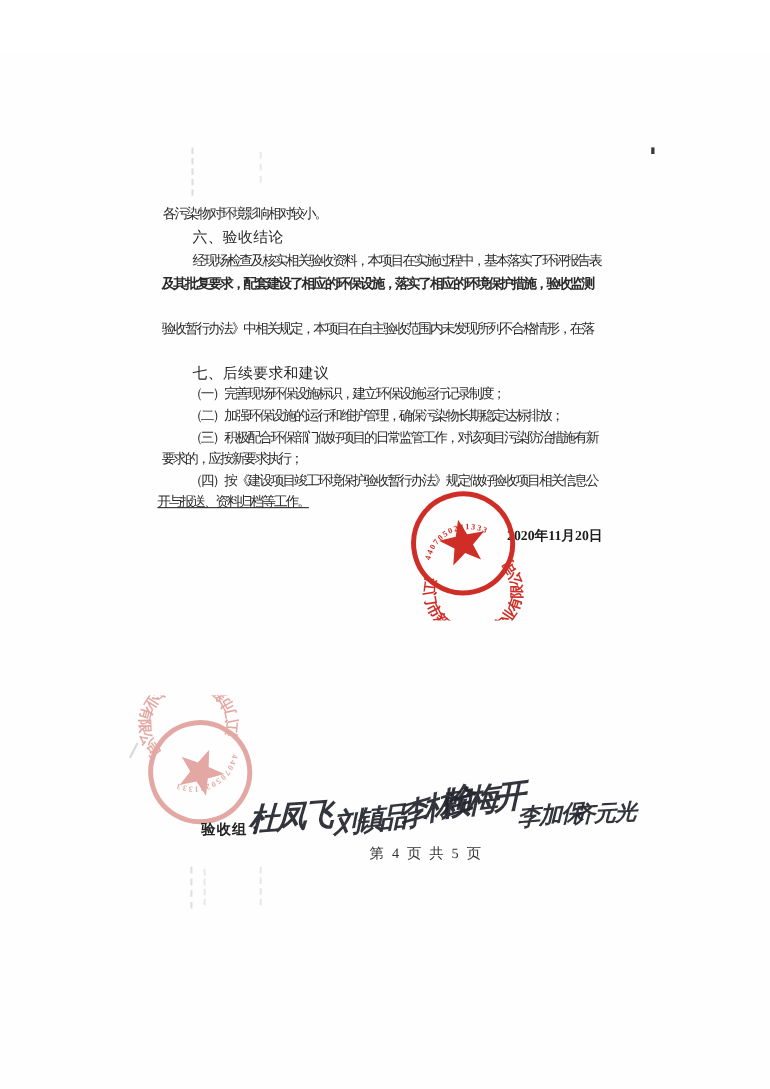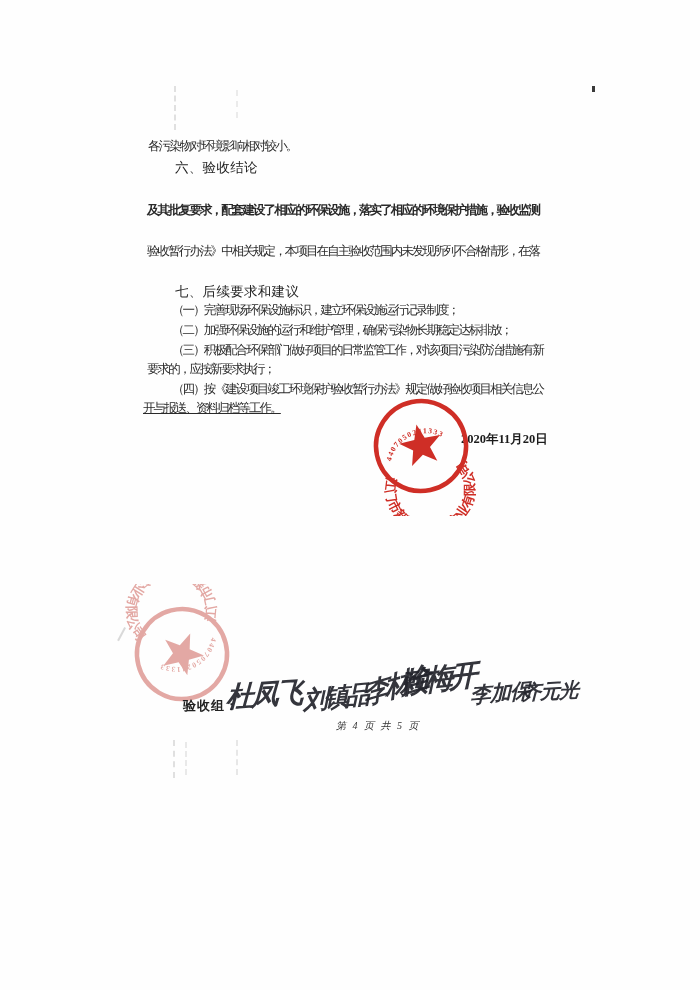--- a/index.html
+++ b/index.html
@@ -1,20 +1,20 @@
 <!DOCTYPE html>
 <html><head>
 <meta charset="utf-8">
 <style>
   html,body{margin:0;padding:0;}
   body{
     width:700px;height:990px;position:relative;background:#ffffff;
     font-family:"Liberation Serif", serif; overflow:hidden;
   }
-  .page{position:absolute;inset:0;background:#fefefe;}
+  .page{position:absolute;inset:0;background:#fefefe;margin-top:48px;}
 
   
   .ln{
     position:absolute;white-space:nowrap;color:#2a2a2a;
     font-size:12.5px;letter-spacing:-1.9px;line-height:15px;
     font-family:"Liberation Serif", serif;
   }
   .hd{font-weight:400;font-size:13.5px;letter-spacing:0.3px;color:#1f1f1f;}
 
   .l0 {left:148px;top:139px;}
@@ -52,22 +52,22 @@
     opacity:0.92;
   }
   .sig1{left:226px;top:676px;font-size:28px;letter-spacing:-3px;transform:rotate(-4deg) skewX(-6deg);}
   .sig2{left:303px;top:681px;font-size:25px;letter-spacing:-4px;transform:rotate(-6deg) skewX(-4deg);}
   .sig3{left:362px;top:668px;font-size:27px;letter-spacing:-5px;transform:rotate(-16deg) skewX(-10deg);}
   .sig4{left:399px;top:660px;font-size:29px;letter-spacing:-4px;transform:rotate(-7deg) skewX(-6deg);}
   .sig5{left:470px;top:679px;font-size:21px;letter-spacing:-1px;transform:rotate(-5deg) skewX(-5deg);}
   .sig6{left:521px;top:678px;font-size:20px;letter-spacing:-1px;transform:rotate(-3deg) skewX(-4deg);}
 
   .page-footer{
-    position:absolute;left:336px;top:719px;font-size:10px;color:#333;
-    letter-spacing:2px;white-space:nowrap;font-style:italic;
+    position:absolute;left:336px;top:719px;font-size:13px;color:#333;
+    letter-spacing:2px;white-space:nowrap;
   }
 
   
   .artifact{position:absolute;pointer-events:none;}
   .vline{width:0;border-left:2px dashed #d9d9d9;opacity:0.8;}
   .v1{left:174px;top:86px;height:44px;}
   .v2{left:236px;top:90px;height:28px;opacity:0.5;}
   .v3{left:173px;top:740px;height:38px;}
   .v4{left:185px;top:742px;height:33px;opacity:0.55;}
   .v5{left:236px;top:740px;height:35px;opacity:0.6;}
@@ -85,20 +85,21 @@
   <div class="artifact vline v1"></div>
   <div class="artifact vline v2"></div>
   <div class="artifact vline v3"></div>
   <div class="artifact vline v4"></div>
   <div class="artifact vline v5"></div>
   <div class="artifact speck"></div>
   <div class="artifact slash"></div>
 
   <div class="ln l0">各污染物对环境影响相对较小。</div>
   <div class="ln hd l1">六、验收结论</div>
+  <div class="ln l2">经现场检查及核实相关验收资料，本项目在实施过程中，基本落实了环评报告表</div>
   <div class="ln l3">及其批复要求，配套建设了相应的环保设施，落实了相应的环境保护措施，验收监测</div>
   <div class="ln l5">验收暂行办法》中相关规定，本项目在自主验收范围内未发现所列不合格情形，在落</div>
   <div class="ln hd l7">七、后续要求和建议</div>
   <div class="ln l8">（一）完善现场环保设施标识，建立环保设施运行记录制度；</div>
   <div class="ln l9">（二）加强环保设施的运行和维护管理，确保污染物长期稳定达标排放；</div>
   <div class="ln l10">（三）积极配合环保部门做好项目的日常监管工作，对该项目污染防治措施有新</div>
   <div class="ln l11">要求的，应按新要求执行；</div>
   <div class="ln l12">（四）按《建设项目竣工环境保护验收暂行办法》规定做好验收项目相关信息公</div>
   <div class="ln l13">开与报送、资料归档等工作。</div>
 

